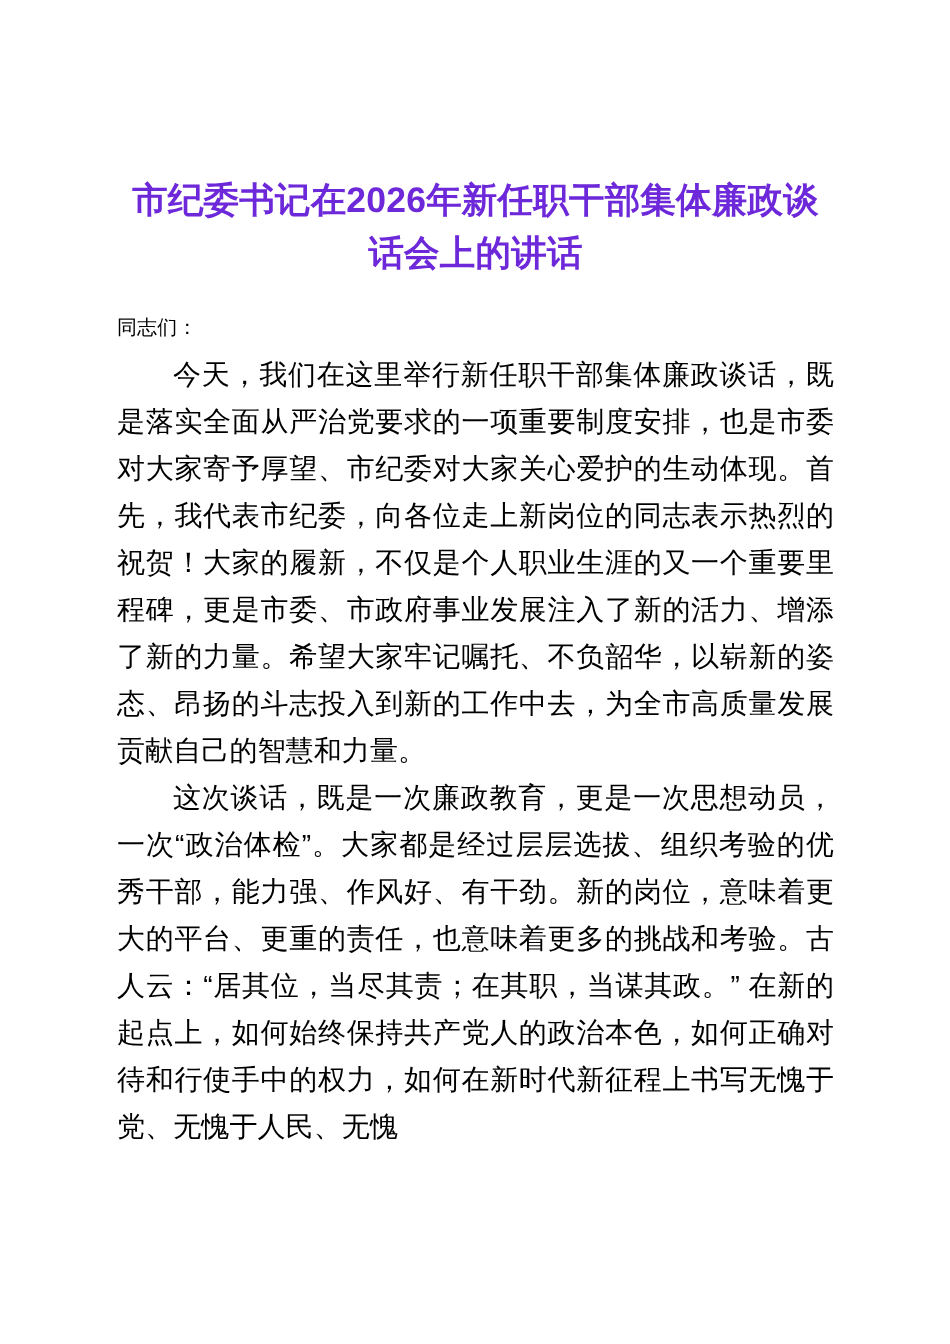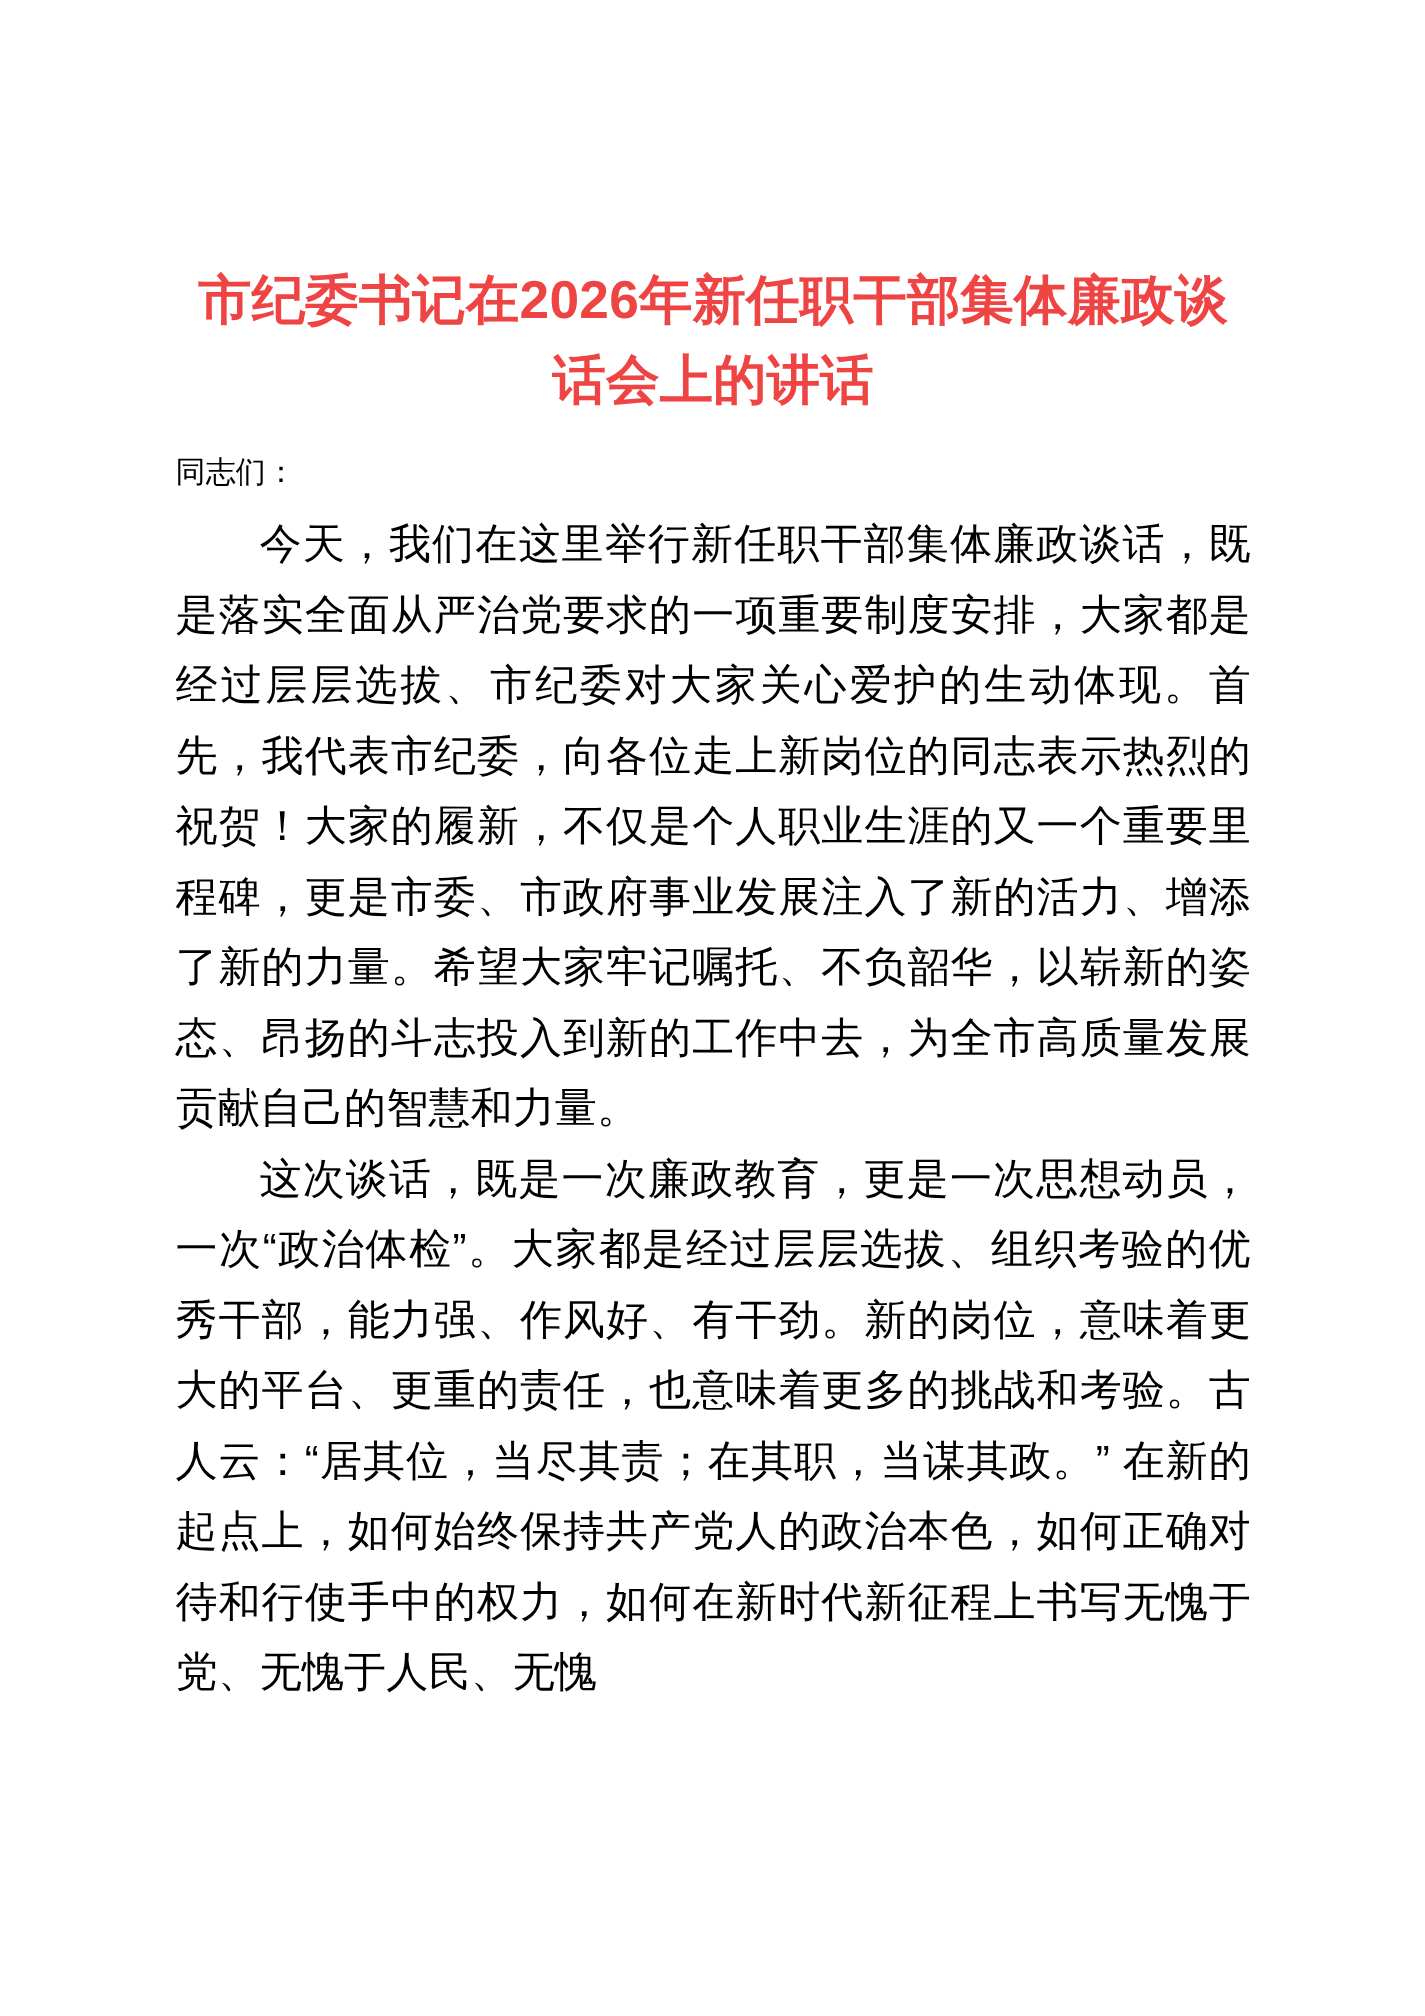--- a/index.html
+++ b/index.html
@@ -24,22 +24,22 @@
     left: 117px;
     top: 174px;
     width: 717px;
   }
   .doc-title {
     font-size: 35.5px;
     font-weight: bold;
     line-height: 53px;
     text-align: center;
     letter-spacing: 0.2px;
-    margin: 0 0 12px 0;
-    color: #ef4444;
+    margin: 0 0 24px 0;
+    color: #6d28d9;
     text-rendering: geometricPrecision;
   }
   .salutation {
     font-size: 20px;
     line-height: 47px;
     margin: 0;
     text-align: justify;
     text-justify: inter-ideograph;
     letter-spacing: 0.1px;
   }
@@ -62,19 +62,19 @@
 
 <div class="page">
 
   <div class="doc-body">
 
     <h1 class="doc-title">市纪委书记在2026年新任职干部集体廉政谈话会上的讲话</h1>
 
     <p class="salutation">同志们：</p>
 
 
-    <p class="para">今天，我们在这里举行新任职干部集体廉政谈话，既是落实全面从严治党要求的一项重要制度安排，大家都是经过层层选拔、市纪委对大家关心爱护的生动体现。首先，我代表市纪委，向各位走上新岗位的同志表示热烈的祝贺！大家的履新，不仅是个人职业生涯的又一个重要里程碑，更是市委、市政府事业发展注入了新的活力、增添了新的力量。希望大家牢记嘱托、不负韶华，以崭新的姿态、昂扬的斗志投入到新的工作中去，为全市高质量发展贡献自己的智慧和力量。</p>
+    <p class="para">今天，我们在这里举行新任职干部集体廉政谈话，既是落实全面从严治党要求的一项重要制度安排，也是市委对大家寄予厚望、市纪委对大家关心爱护的生动体现。首先，我代表市纪委，向各位走上新岗位的同志表示热烈的祝贺！大家的履新，不仅是个人职业生涯的又一个重要里程碑，更是市委、市政府事业发展注入了新的活力、增添了新的力量。希望大家牢记嘱托、不负韶华，以崭新的姿态、昂扬的斗志投入到新的工作中去，为全市高质量发展贡献自己的智慧和力量。</p>
 
     <p class="para para-last">这次谈话，既是一次廉政教育，更是一次思想动员，一次“政治体检”。大家都是经过层层选拔、组织考验的优秀干部，能力强、作风好、有干劲。新的岗位，意味着更大的平台、更重的责任，也意味着更多的挑战和考验。古人云：“居其位，当尽其责；在其职，当谋其政。” 在新的起点上，如何始终保持共产党人的政治本色，如何正确对待和行使手中的权力，如何在新时代新征程上书写无愧于党、无愧于人民、无愧</p>
 
   </div>
 
 </div>
 
 </body></html>

